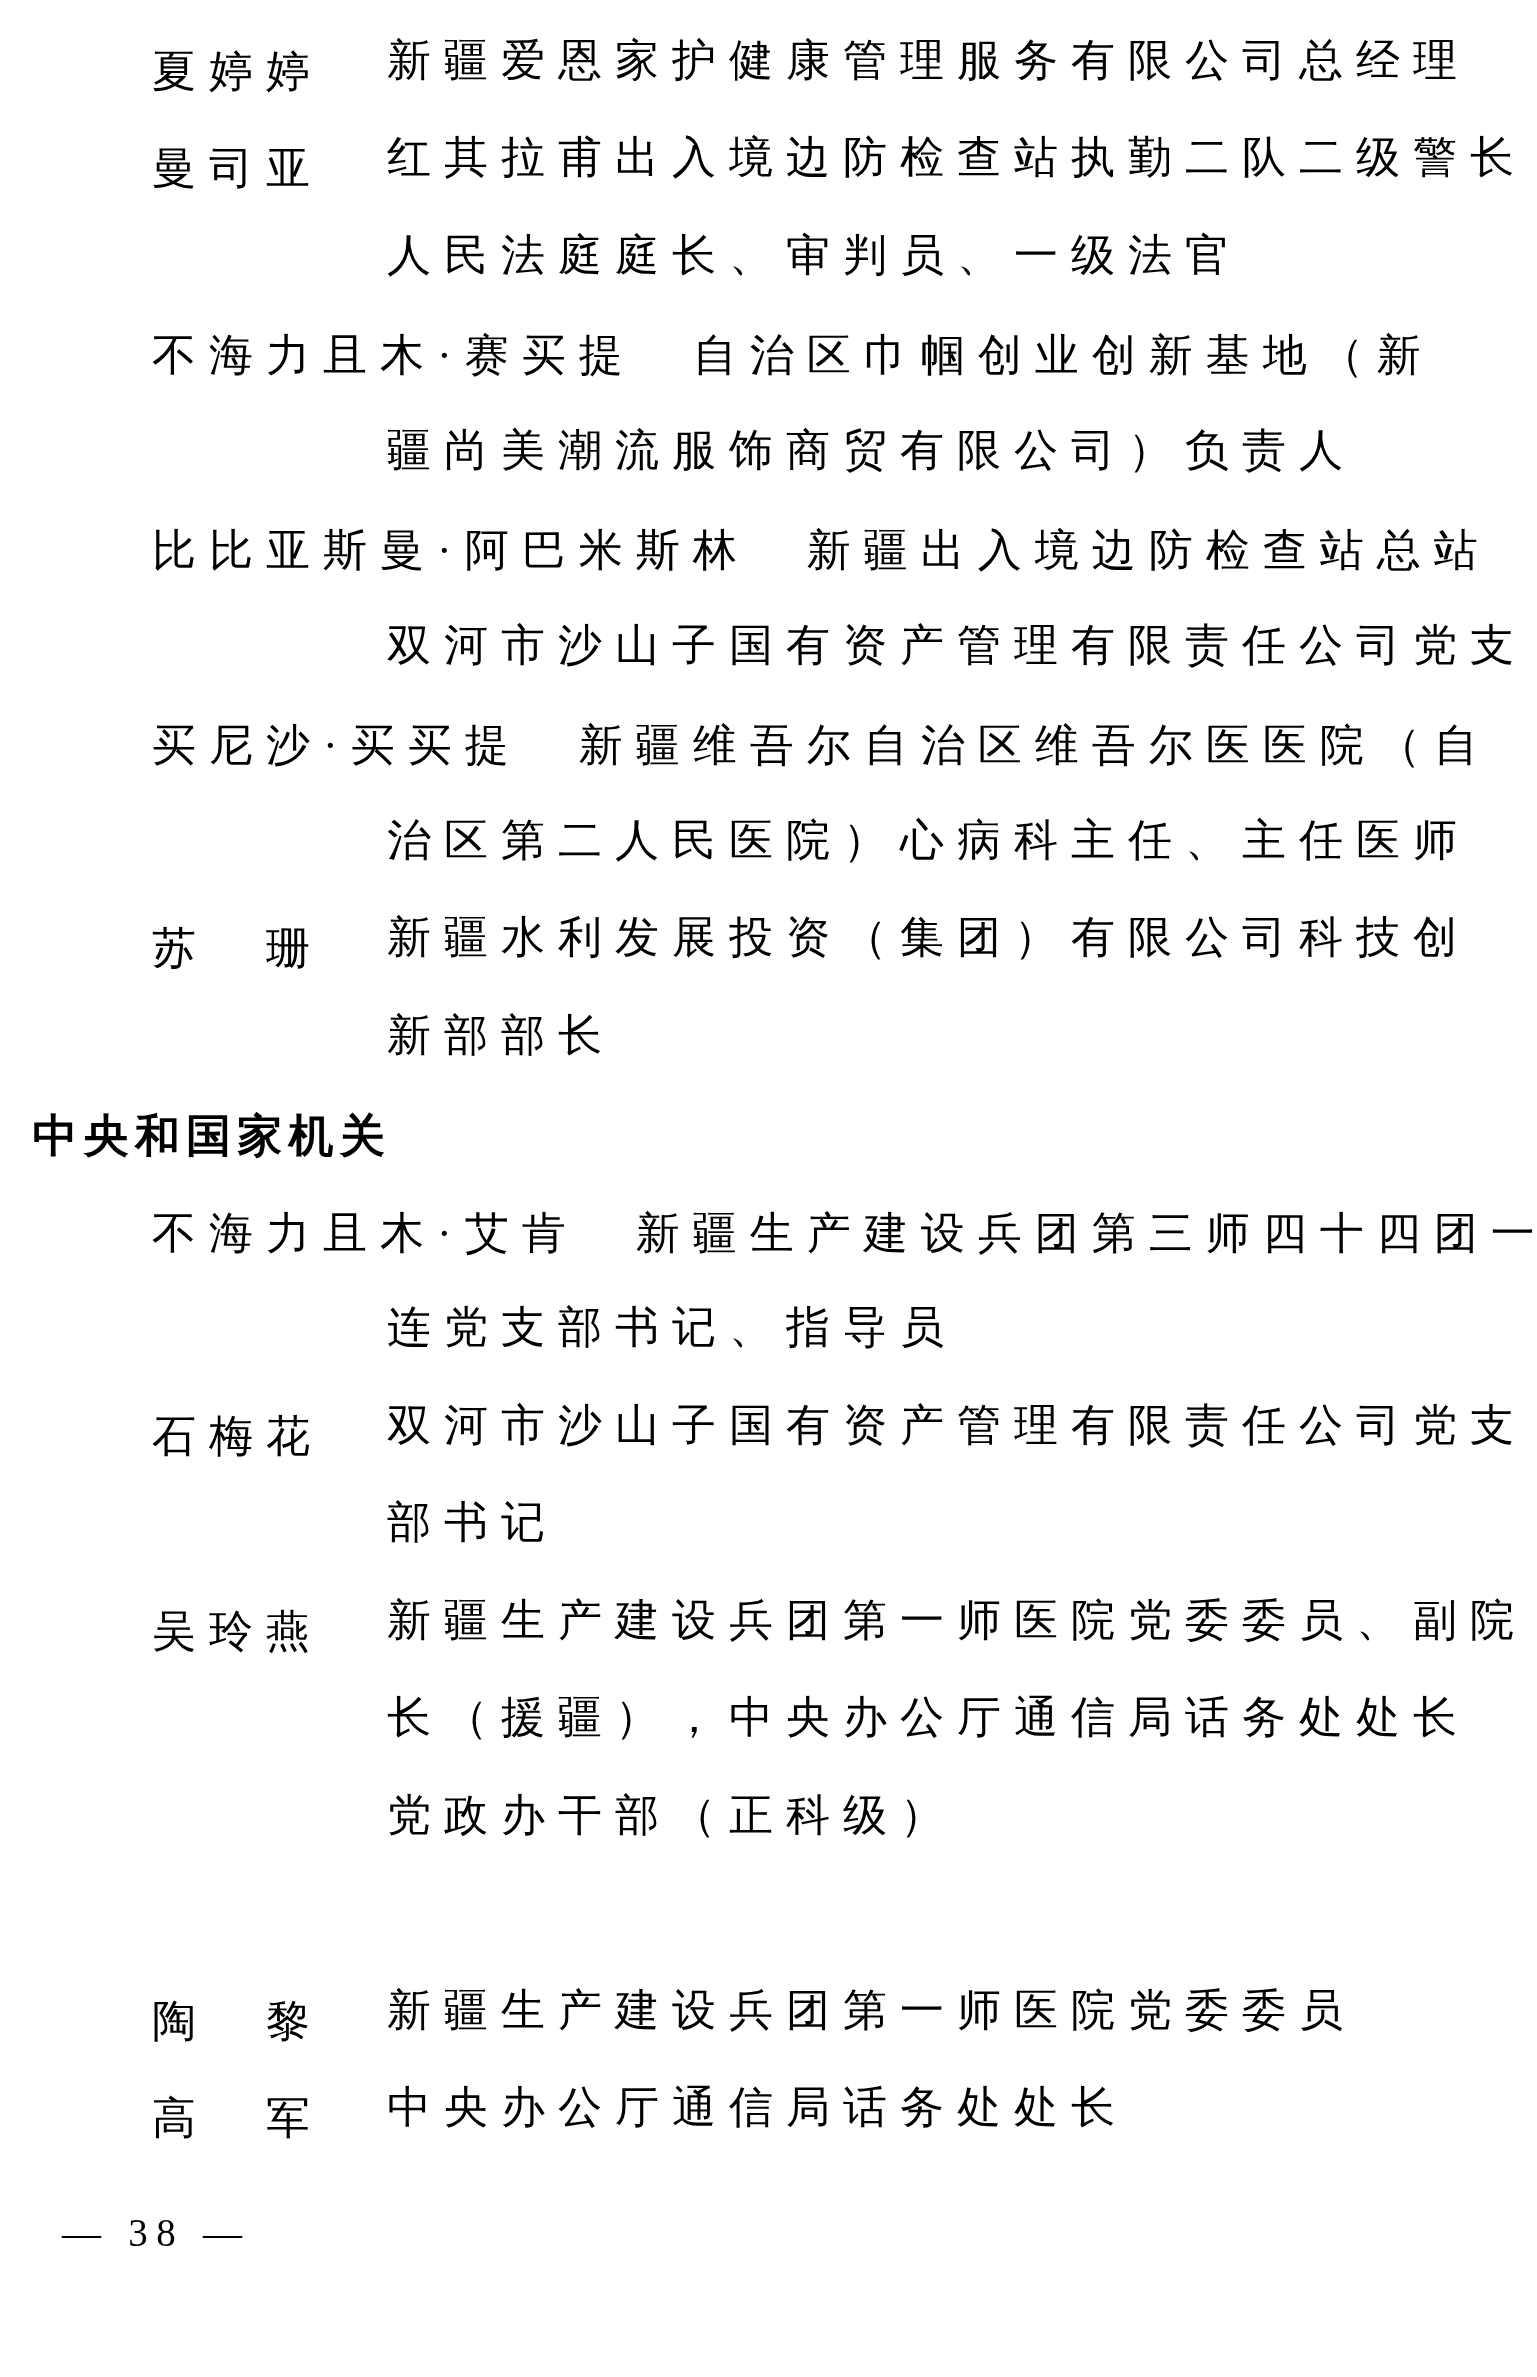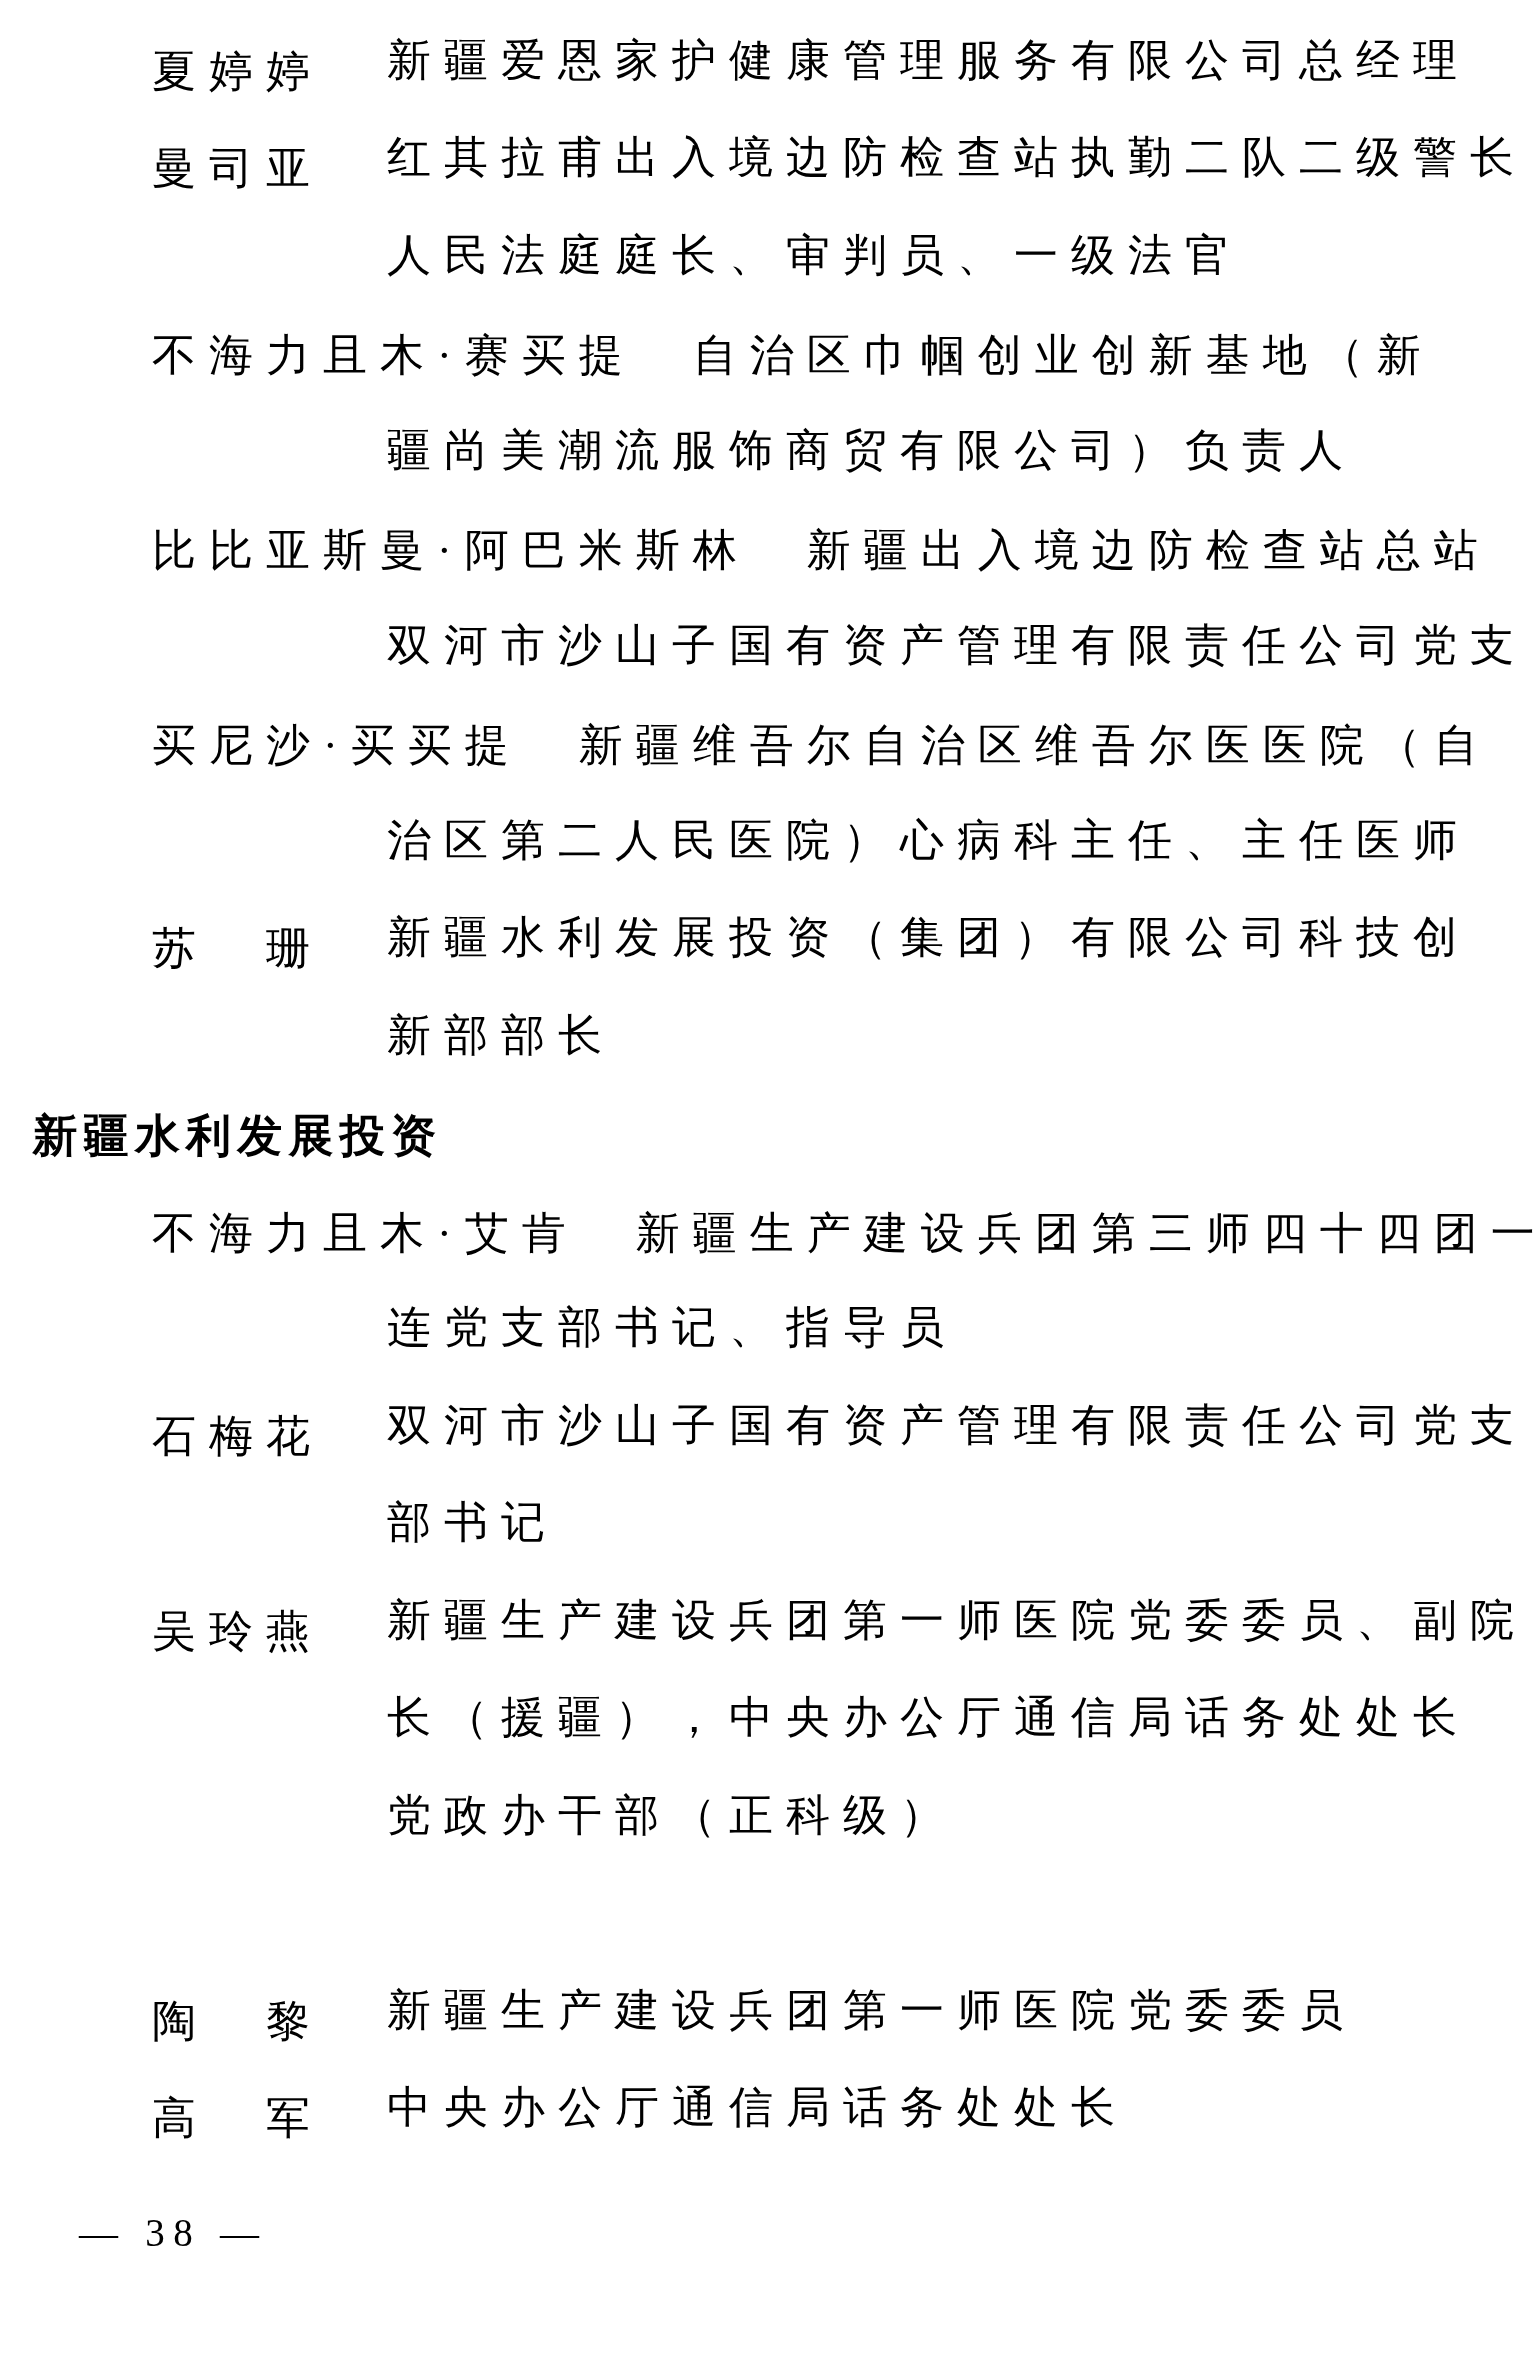--- a/index.html
+++ b/index.html
@@ -48,21 +48,21 @@
   .row.heading {
     left: 32.5px;
     width: auto;
     font-family: "Liberation Sans", "DejaVu Sans", sans-serif;
     font-weight: bold;
     font-size: 45px;
     letter-spacing: 6.2px;
   }
   #footer {
     position: absolute;
-    left: 79px;
+    left: 62px;
     top: 2211px;
     font-size: 39px;
     line-height: 44px;
     letter-spacing: 8.7px;
     white-space: nowrap;
   }
 </style>
 </head>
 <body>
 
@@ -97,21 +97,21 @@
     <div class="row cont" style="top: 819px;">
       <span class="desc">治区第二人民医院）心病科主任、主任医师</span>
     </div>
     <div class="row entry" style="top: 916px;">
       <span class="name">苏　珊</span>
       <span class="desc">新疆水利发展投资（集团）有限公司科技创</span>
     </div>
     <div class="row cont" style="top: 1014px;">
       <span class="desc">新部部长</span>
     </div>
-    <div class="row heading" style="top: 1111px;">新疆水利发展投资</div>
+    <div class="row heading" style="top: 1111px;">中央和国家机关</div>
     <div class="row entry-long" style="top: 1209px;">
       <span class="longwrap"><span class="">不海力且木·艾肯</span>　<span class="">新疆生产建设兵团第三师四十四团一</span></span>
     </div>
     <div class="row cont" style="top: 1306px;">
       <span class="desc">连党支部书记、指导员</span>
     </div>
     <div class="row entry" style="top: 1404px;">
       <span class="name">石梅花</span>
       <span class="desc">双河市沙山子国有资产管理有限责任公司党支</span>
     </div>

